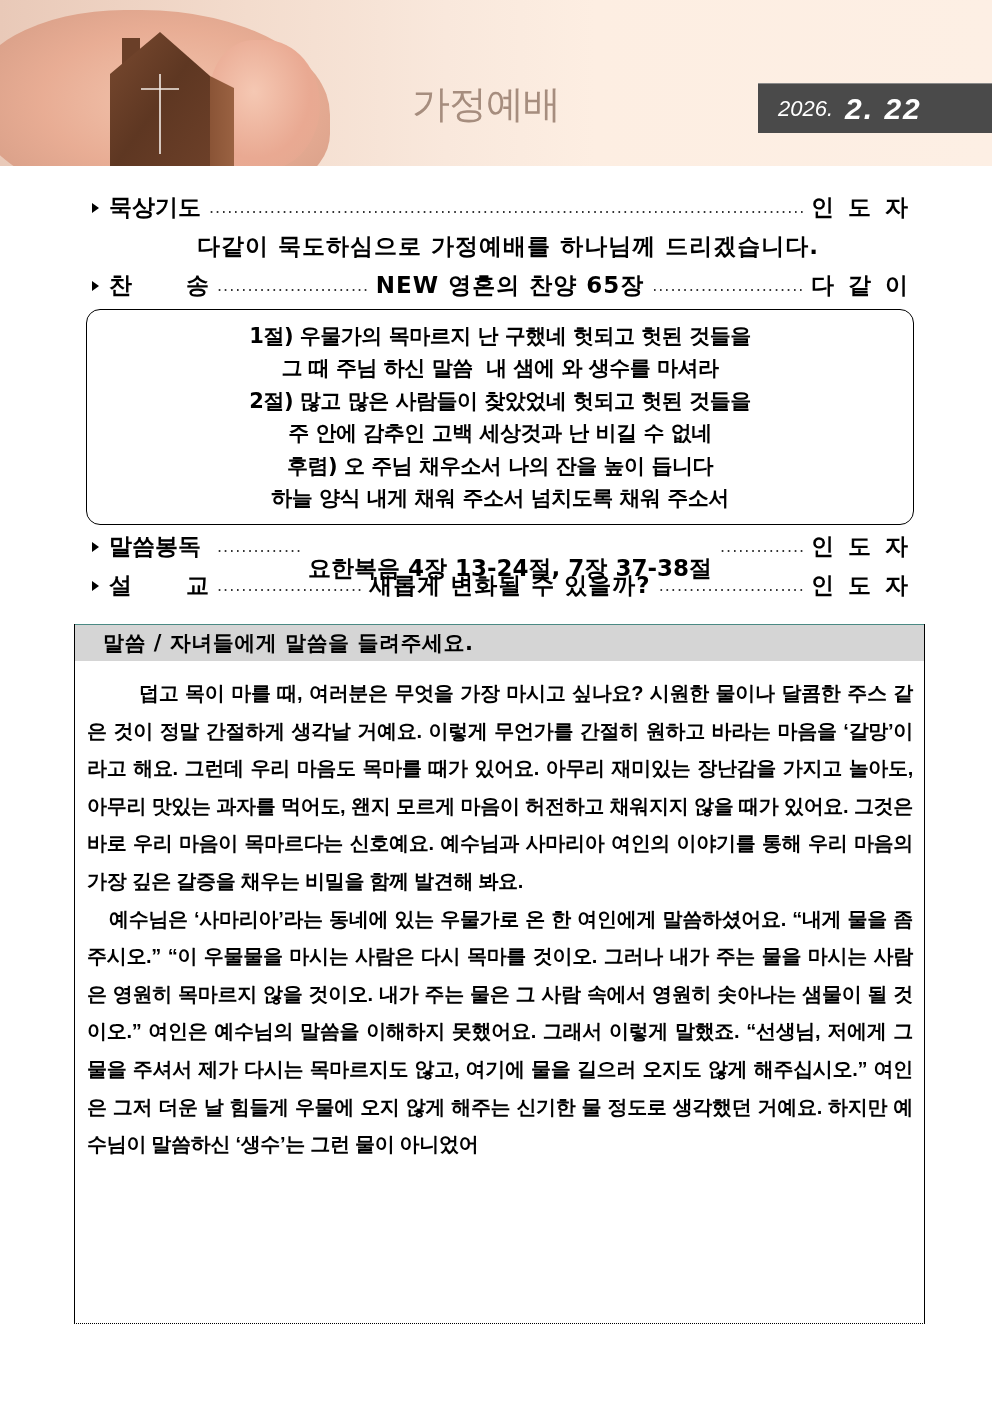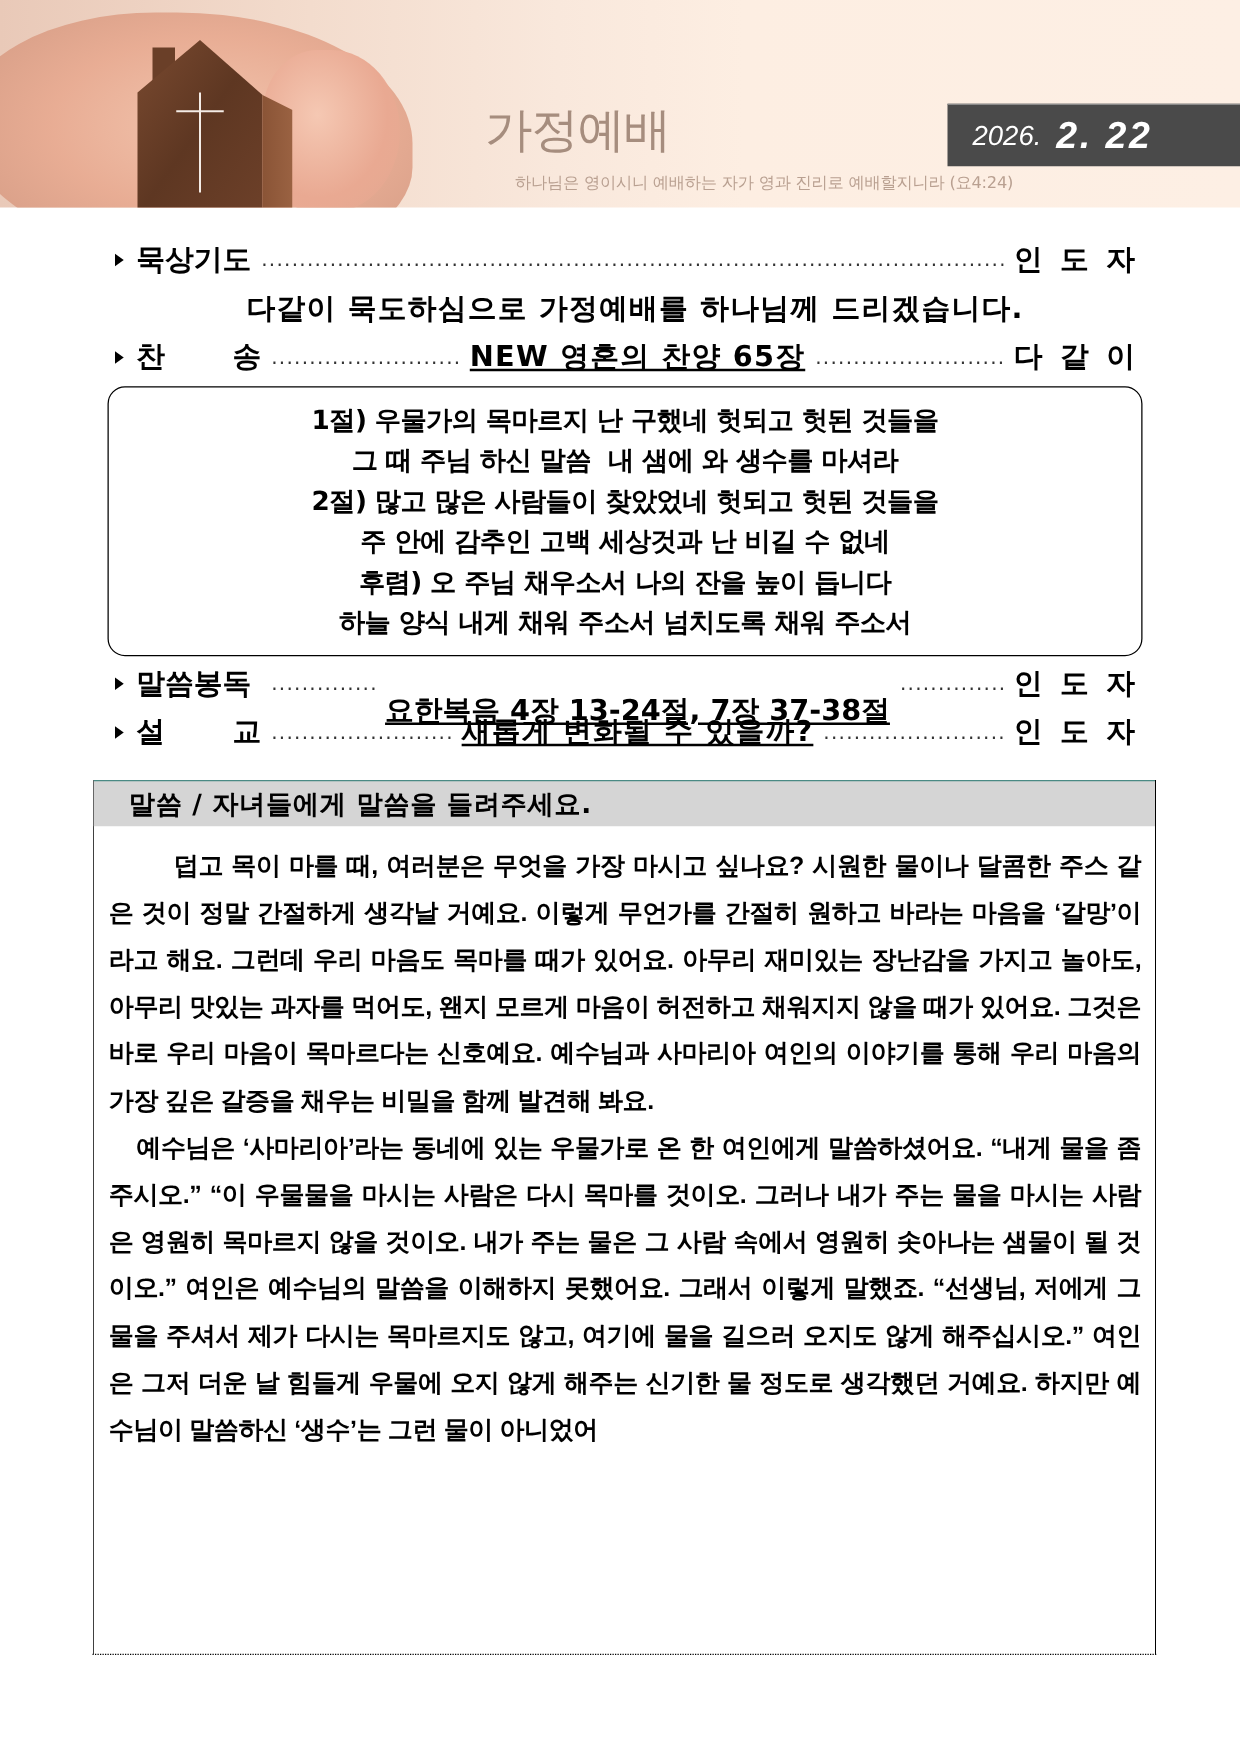--- a/index.html
+++ b/index.html
@@ -25,21 +25,21 @@
     }
     .house {
       position: absolute; left: 108px; top: 32px; width: 126px; height: 140px;
     }
     .subtitle-verse {
       position: absolute; left: 412px; top: 137px;
       font-size: 13px; color: #b9a091; letter-spacing: -0.2px;
       font-family: "DejaVu Sans", sans-serif;
     }
     .title-wrap {
-      position: absolute; left: 388px; top: 80px; height: 50px;
+      position: absolute; left: 412px; top: 80px; height: 50px;
       display: flex; align-items: flex-end; text-align: center;
     }
     .title-light {
       font-size: 38px; color: #a68d7e; font-weight: normal; letter-spacing: -1px;
       font-family: "DejaVu Sans", sans-serif;
     }
     .title-bold {
       font-size: 38px; color: #9c7d68; font-weight: bold; letter-spacing: -1px;
       font-family: "DejaVu Sans", sans-serif;
     }
@@ -54,21 +54,21 @@
 
     
     .order { position: absolute; left: 88px; top: 188px; width: 820px;
       font-family: "DejaVu Sans", sans-serif; font-weight: bold; font-size: 23px; }
     .row { display: flex; align-items: center; height: 39px; white-space: nowrap; }
     .bullet { width: 0; height: 0; border-left: 7px solid #000; border-top: 5px solid transparent; border-bottom: 5px solid transparent; margin: 0 10px 0 4px; }
     .label { display: inline-block; }
     .label-spaced { display: inline-flex; justify-content: space-between; width: 100px; }
     .dots { flex: 1; overflow: hidden; color: #333; font-weight: normal; font-size: 16px; letter-spacing: 1px; margin: 0 8px; }
     .dots::before { content: "........................................................................................................................................................................"; }
-    .mid { letter-spacing: 1px; text-decoration: underline; }
+    .mid { letter-spacing: 1px; }
     .role { letter-spacing: 14px; margin-right: -14px; text-align: center; }
     .center-line { justify-content: center; letter-spacing: 1px; padding-left: 20px; }
 
     .lyrics-box {
       position: absolute; left: 86px; top: 309px; width: 828px; height: 216px;
       border: 1.5px solid #000; border-radius: 14px;
       display: flex; flex-direction: column; justify-content: center; align-items: center;
       font-family: "DejaVu Sans", sans-serif; font-weight: bold; font-size: 21px; line-height: 32.5px;
       letter-spacing: -0.5px;
     }
@@ -121,21 +121,20 @@
     <line x1="33" y1="57" x2="71" y2="57" stroke="#f4ece6" stroke-width="1.6"></line>
   </svg>
 
   <div class="title-wrap">
     <span class="title-light">가정예배</span>
   </div>
   <div class="date-box">
     <span class="date-year">2026.</span>
     <span class="date-md">2. 22</span>
   </div>
-  <div class="subtitle-verse">하나님은 영이시니 예배하는 자가 영과 진리로 예배할지니라 (요4:24)</div>
 </div>
 
 <div class="order">
   <div class="row">
     <span class="bullet"></span>
     <span class="label">묵상기도</span>
     <span class="dots"></span>
     <span class="role">인도자</span>
   </div>
   <div class="row center-line">

